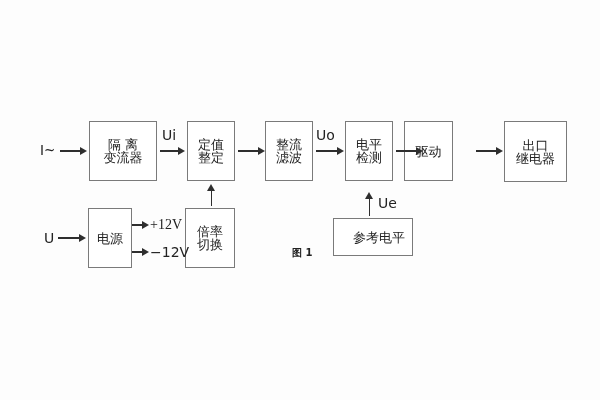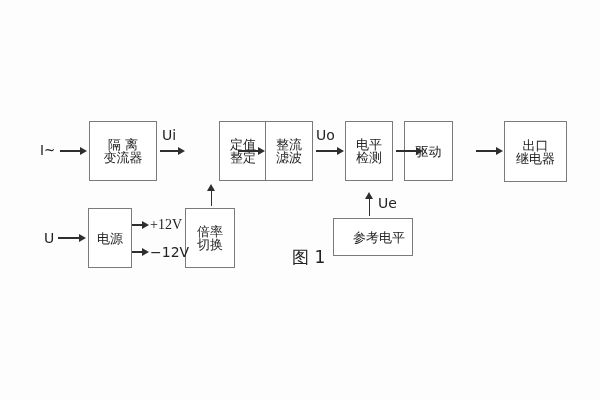--- a/index.html
+++ b/index.html
@@ -67,36 +67,37 @@
     position: absolute;
     top: -7px;
     left: -3.4px;
     width: 0; height: 0;
     border-bottom: 7px solid var(--line);
     border-left: 4px solid transparent;
     border-right: 4px solid transparent;
   }
   .caption {
     position: absolute;
-    font-size: 17px;
+    font-size: 10px;
     color: var(--ink);
     white-space: nowrap;
+    font-weight: bold;
   }
 </style>
 </head>
 <body>
 
 <div class="canvas">
 
   <div class="box" style="left:89px; top:121px; width:68px; height:60px;">
     <span>隔 离</span>
     <span>变流器</span>
   </div>
 
-  <div class="box" style="left:187px; top:121px; width:48px; height:60px;margin-left:32px;">
+  <div class="box" style="left:187px; top:121px; width:48px; height:60px;">
     <span>定值</span>
     <span>整定</span>
   </div>
 
   <div class="box" style="left:265px; top:121px; width:48px; height:60px;">
     <span>整流</span>
     <span>滤波</span>
   </div>
 
   <div class="box" style="left:345px; top:121px; width:48px; height:60px;">

